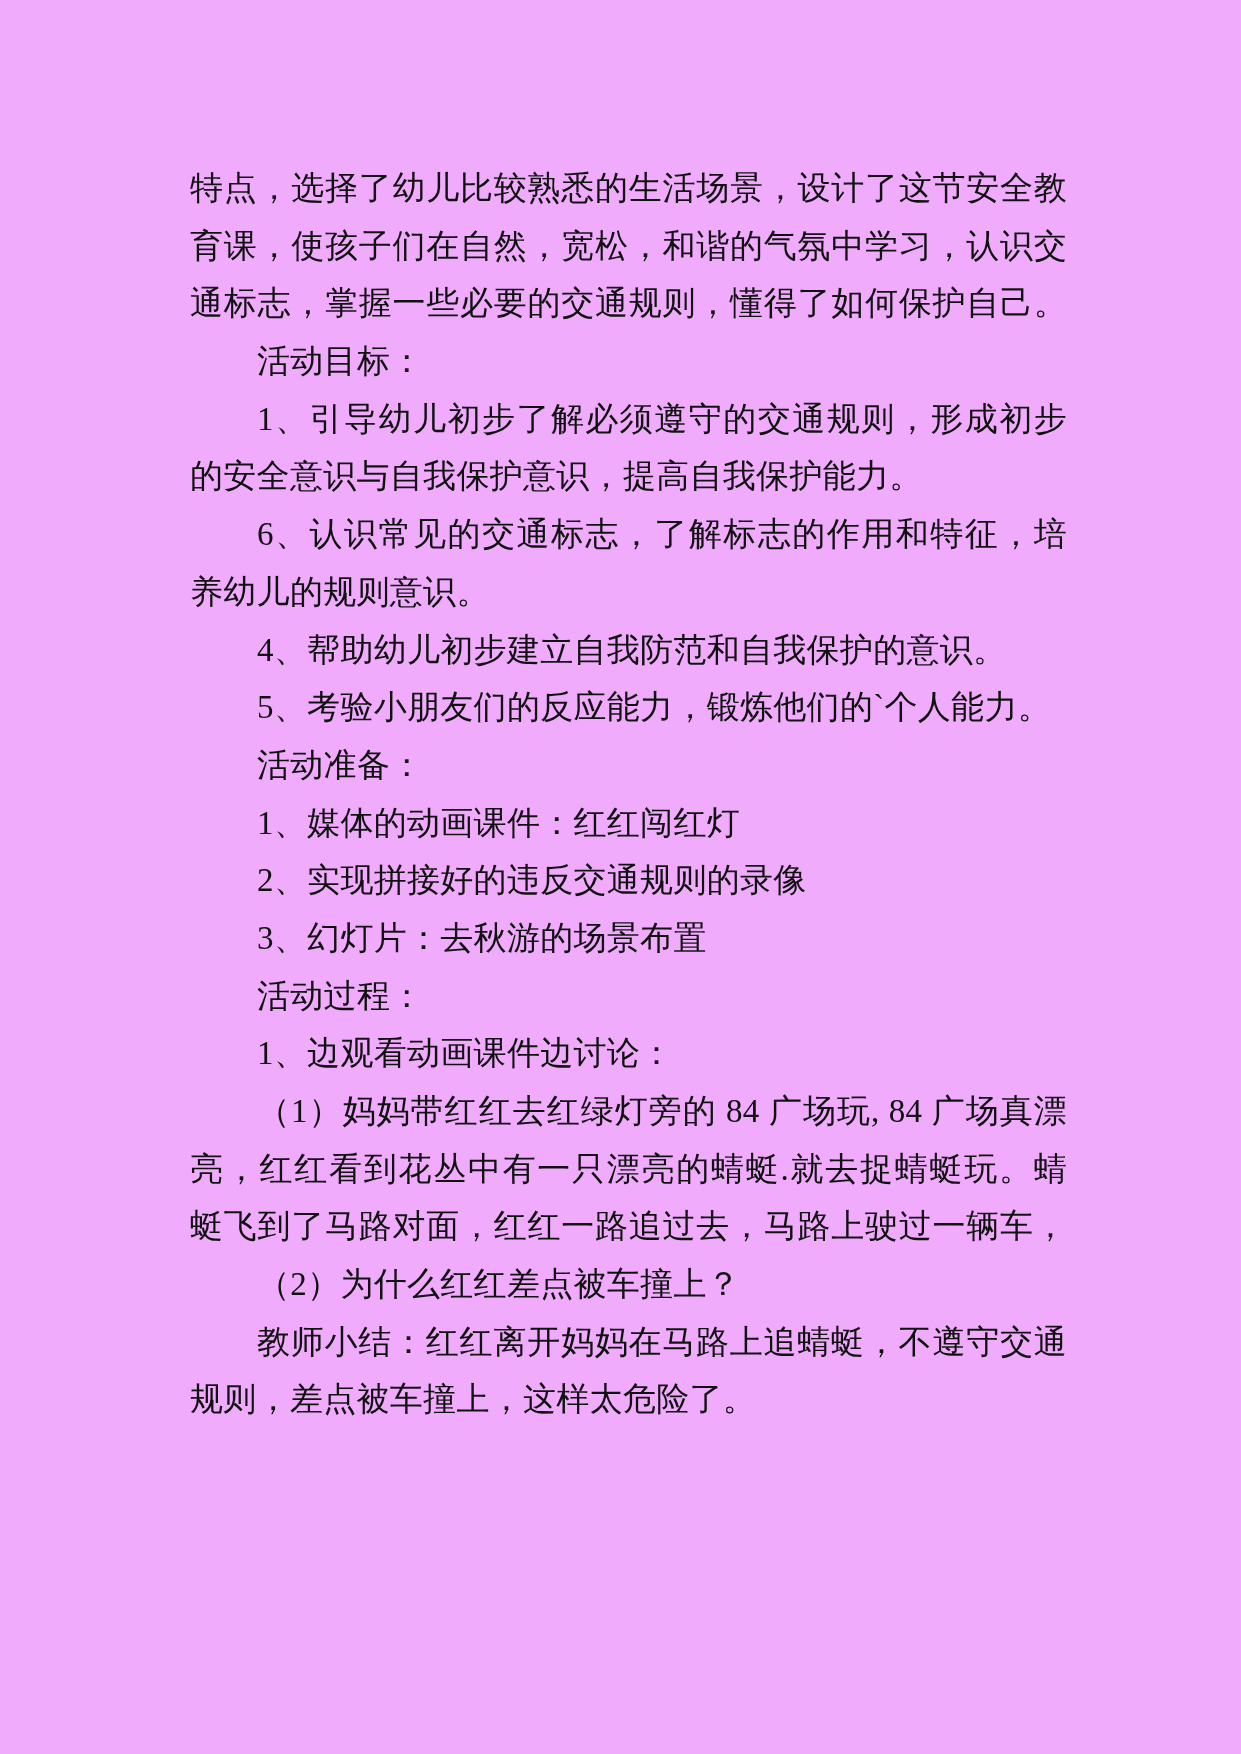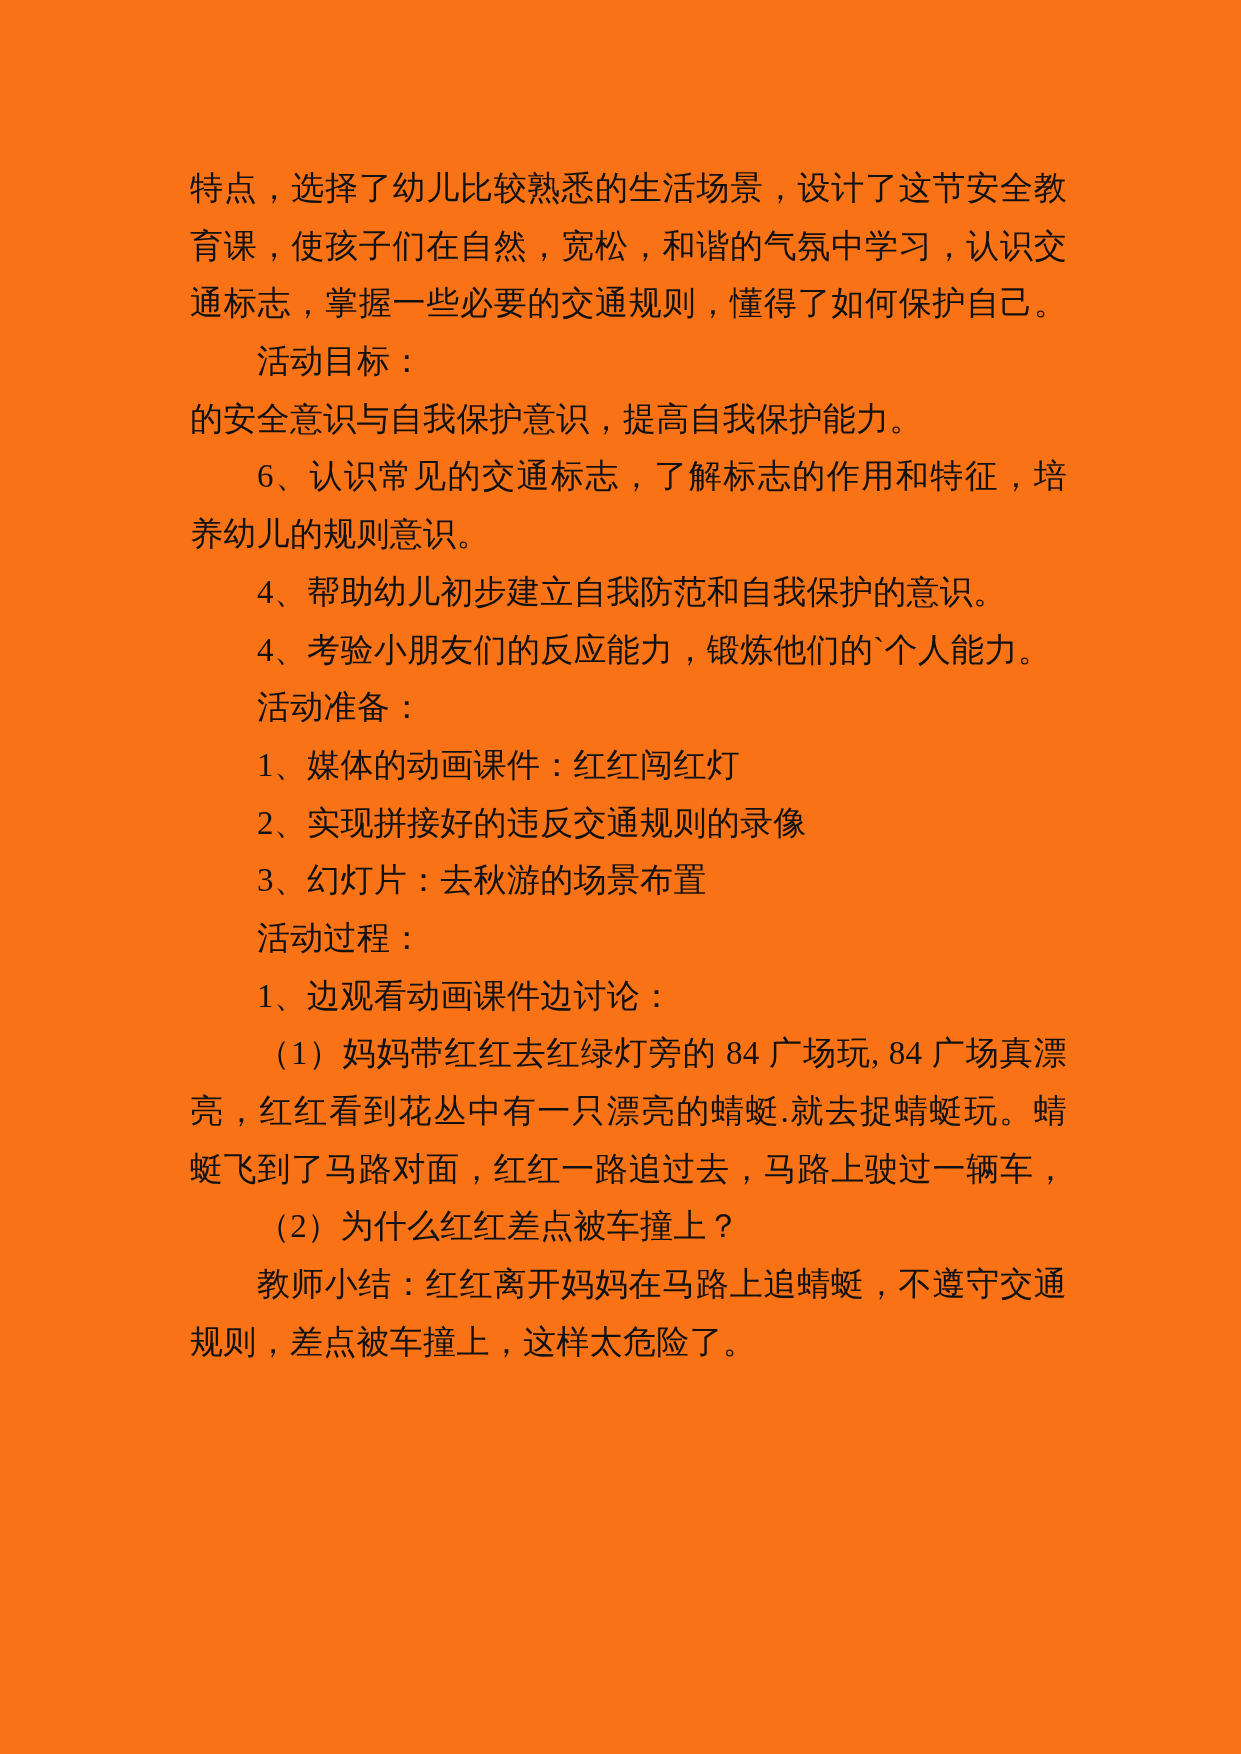--- a/index.html
+++ b/index.html
@@ -12,21 +12,21 @@
     height: 1754px;
     position: relative;
     overflow: hidden;
     font-family: "Liberation Serif", "DejaVu Serif", serif;
   }
   .page {
     position: absolute;
     left: 0; top: 0;
     width: 1241px;
     height: 1754px;
-    background: #f97316;
+    background: #f0abfc;
   }
   .text-block {
     position: absolute;
     left: 190px;
     top: 160px;
     width: 877px;
     color: #111111;
     font-size: 33px;
     font-weight: 400;
   }
@@ -43,25 +43,26 @@
 </style>
 </head>
 <body>
 
 <div class="page">
   <div class="text-block">
     <div class="line fill">特点，选择了幼儿比较熟悉的生活场景，设计了这节安全教</div>
     <div class="line fill">育课，使孩子们在自然，宽松，和谐的气氛中学习，认识交</div>
     <div class="line fill">通标志，掌握一些必要的交通规则，懂得了如何保护自己。</div>
     <div class="line ind">活动目标：</div>
+    <div class="line ind fill">1、引导幼儿初步了解必须遵守的交通规则，形成初步</div>
     <div class="line">的安全意识与自我保护意识，提高自我保护能力。</div>
     <div class="line ind fill">6、认识常见的交通标志，了解标志的作用和特征，培</div>
     <div class="line">养幼儿的规则意识。</div>
     <div class="line ind">4、帮助幼儿初步建立自我防范和自我保护的意识。</div>
-    <div class="line ind">4、考验小朋友们的反应能力，锻炼他们的`个人能力。</div>
+    <div class="line ind">5、考验小朋友们的反应能力，锻炼他们的`个人能力。</div>
     <div class="line ind">活动准备：</div>
     <div class="line ind">1、媒体的动画课件：红红闯红灯</div>
     <div class="line ind">2、实现拼接好的违反交通规则的录像</div>
     <div class="line ind">3、幻灯片：去秋游的场景布置</div>
     <div class="line ind">活动过程：</div>
     <div class="line ind">1、边观看动画课件边讨论：</div>
     <div class="line ind fill">（1）妈妈带红红去红绿灯旁的 84 广场玩, 84 广场真漂</div>
     <div class="line fill">亮，红红看到花丛中有一只漂亮的蜻蜓.就去捉蜻蜓玩。蜻</div>
     <div class="line fill">蜓飞到了马路对面，红红一路追过去，马路上驶过一辆车，</div>
     <div class="line ind">（2）为什么红红差点被车撞上？</div>

